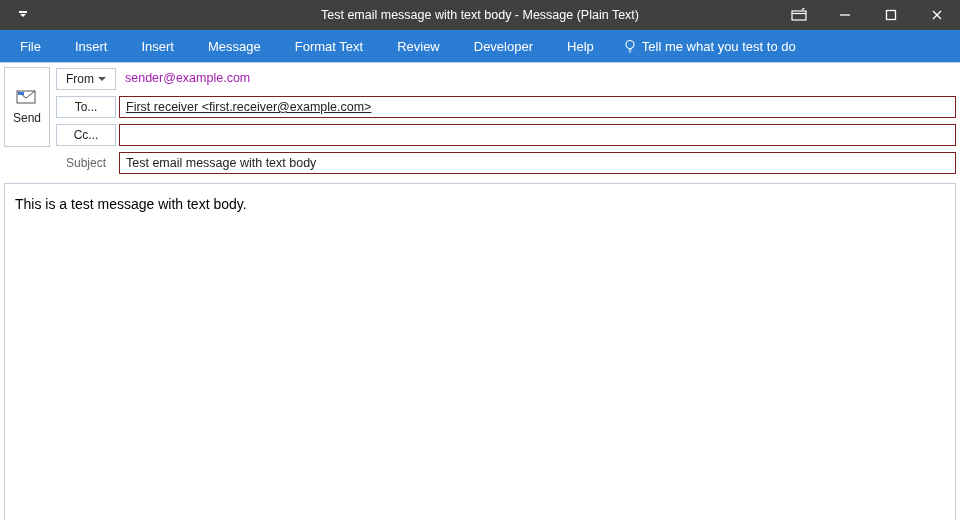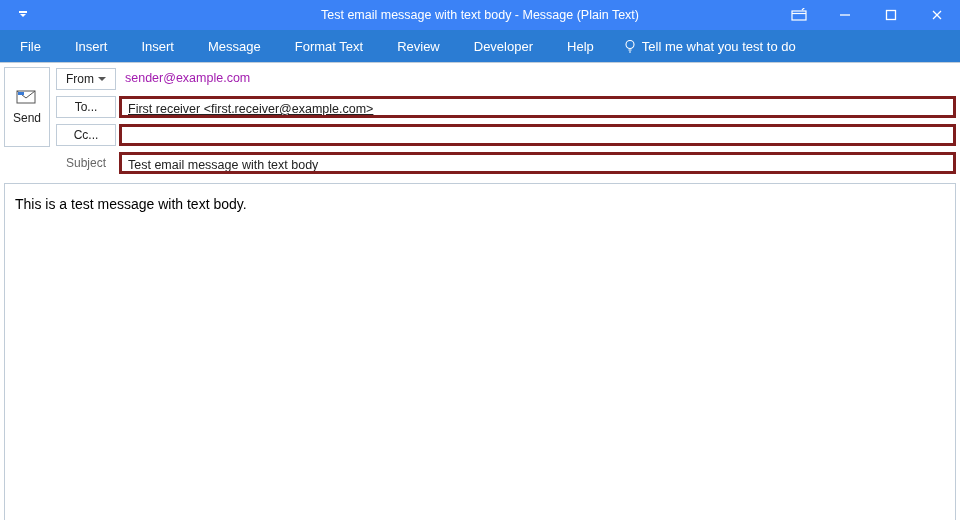--- a/index.html
+++ b/index.html
@@ -6,21 +6,21 @@
   body {
     font-family: "Segoe UI", Arial, sans-serif;
     font-size: 13px;
     background: #fff;
     color: #222;
     width: 960px;
     height: 520px;
     overflow: hidden;
   }
   .titlebar {
-    background: #3b82f6;
+    background: #404040;
     height: 30px;
     display: flex;
     align-items: center;
     color: #fff;
     position: relative;
   }
   .titlebar .qat {
     width: 46px;
     display: flex;
     justify-content: center;
@@ -145,21 +145,21 @@
   .from-caret {
     display: inline-block;
     border-left: 4px solid transparent;
     border-right: 4px solid transparent;
     border-top: 4px solid #555;
     margin-left: 2px;
   }
   .field-value {
     flex: 1;
     height: 22px;
-    border: 3px solid #7f1d1d;
+    border: 1px solid #7f1d1d;
     padding: 0 6px;
     font-size: 12.5px;
     line-height: 20px;
     overflow: hidden;
     white-space: nowrap;
   }
   .field-value.noborder {
     border: none;
     color: #a21caf;
   }

